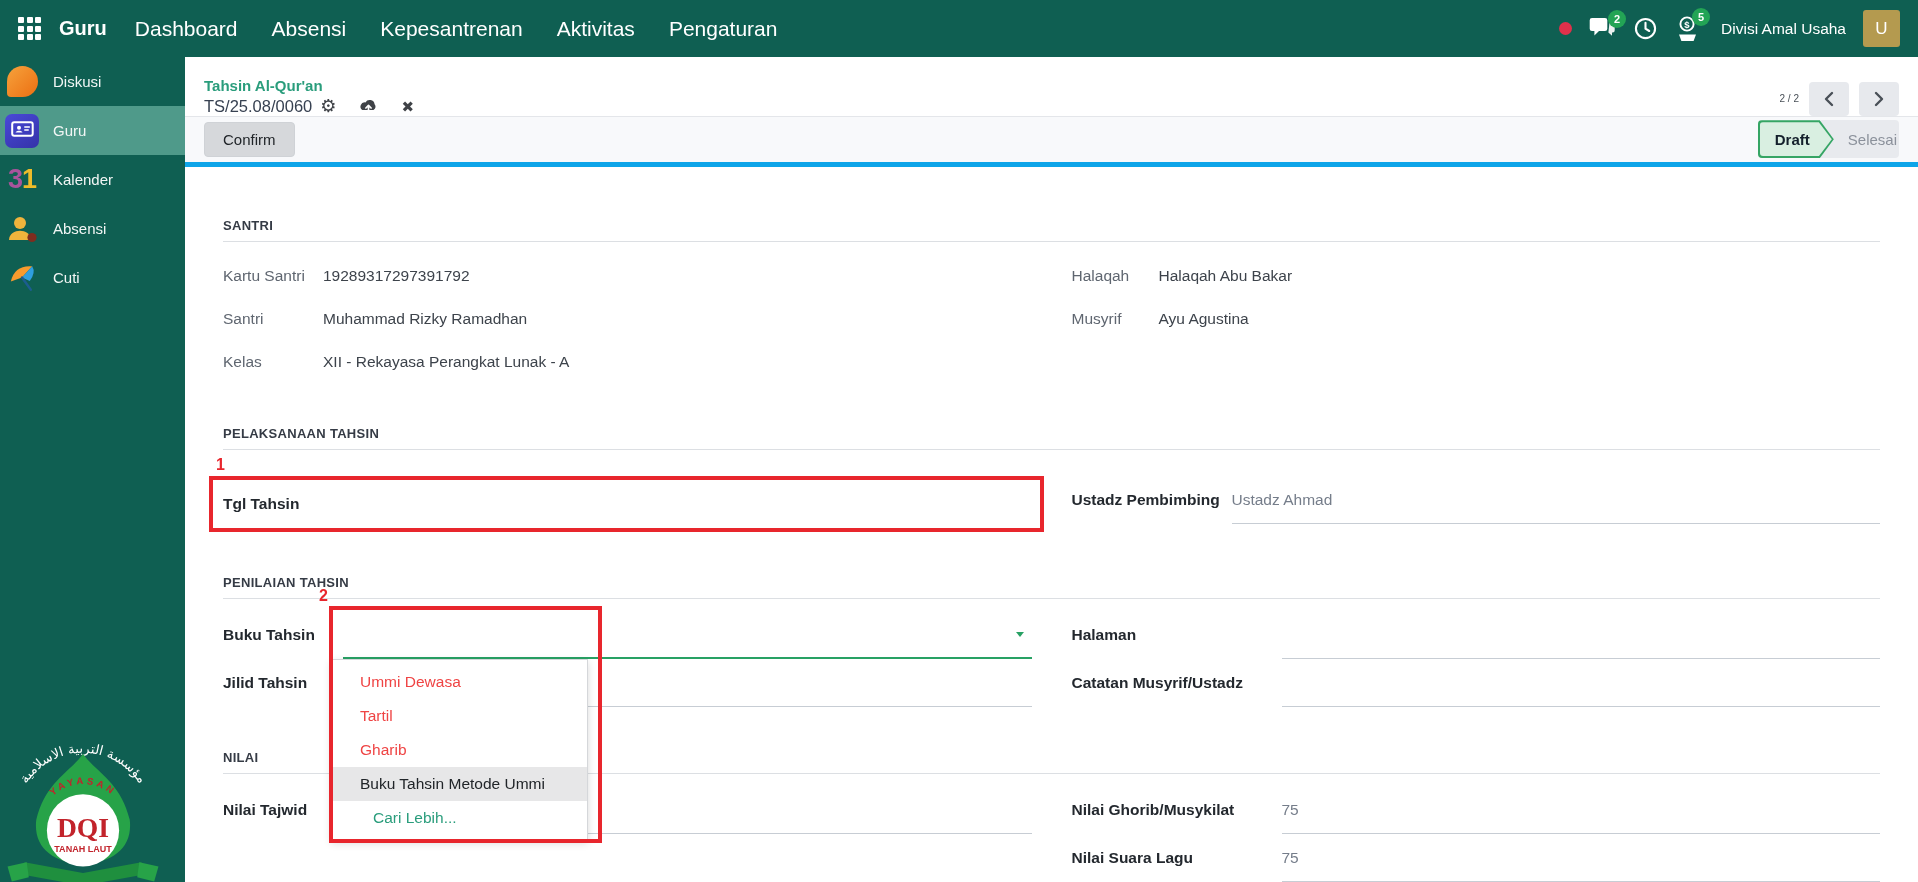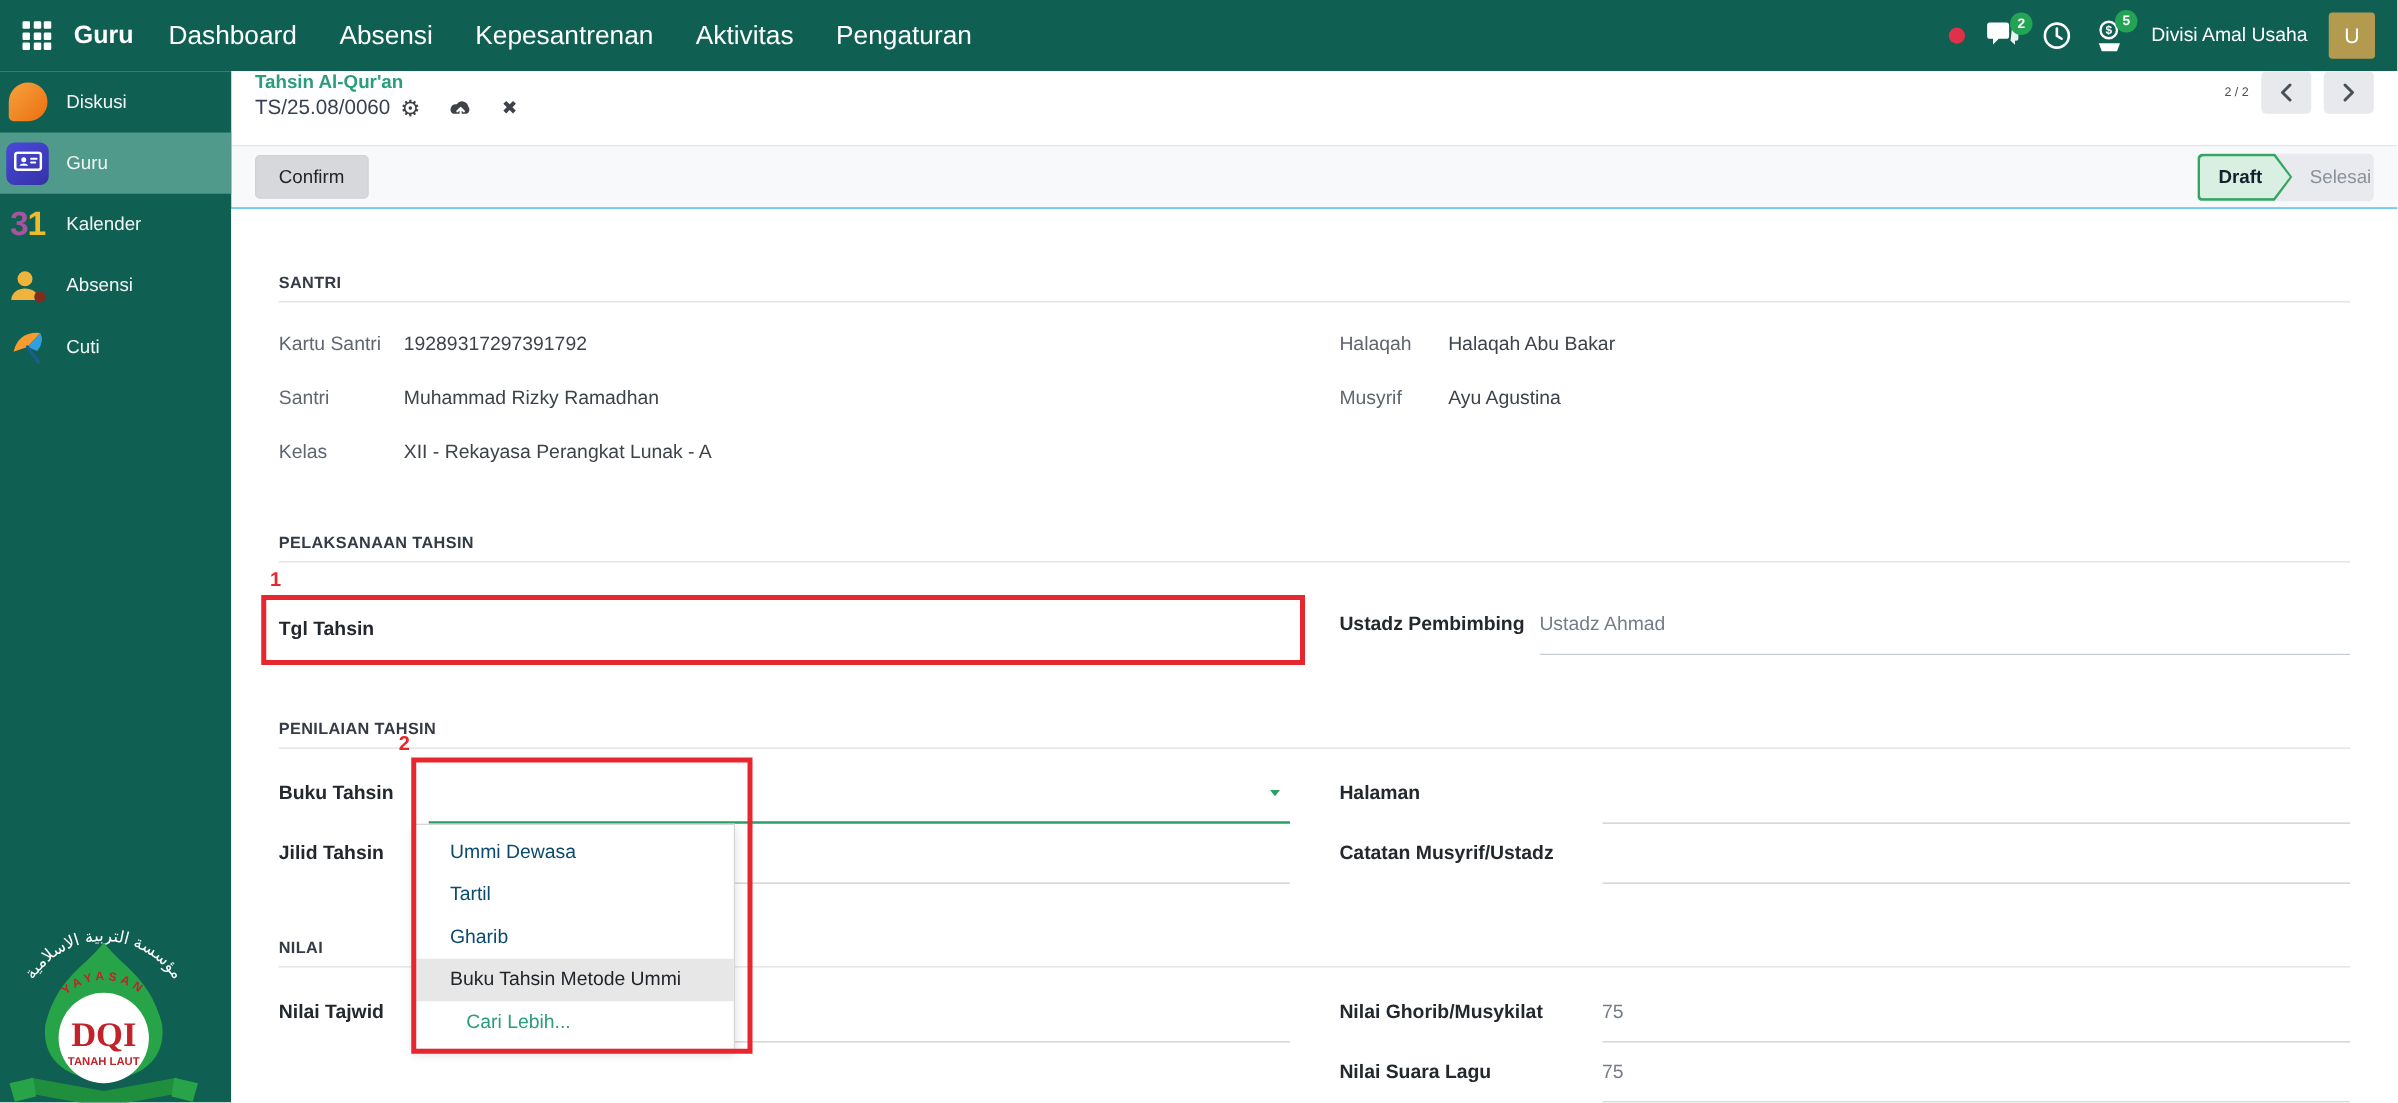--- a/index.html
+++ b/index.html
@@ -42,33 +42,33 @@
   .ico-diskusi{width:31px;height:31px;border-radius:50% 50% 50% 4px;background:linear-gradient(135deg,#f6a23c,#ec6f12);}
   .ico-guru{width:34px;height:34px;border-radius:7px;background:linear-gradient(145deg,#4a49d8,#3432a8);display:flex;align-items:center;justify-content:center;}
   .ico-cal{font-size:27px;font-weight:bold;letter-spacing:-1px;}
   .ico-cal .c3{color:#a8549c;}
   .ico-cal .c1{color:#eebc2a;}
   .sidebar-logo{position:absolute;left:3px;bottom:-10px;width:160px;}
 
   .main{flex:1;display:flex;flex-direction:column;background:#fff;min-width:0;}
 
   
-  .bc-bar{height:75px;background:#fff;display:flex;align-items:flex-start;padding:0 19px;}
+  .bc-bar{height:75px;background:#fff;display:flex;align-items:flex-end;padding:0 19px;}
   .bc-left{display:flex;flex-direction:column;gap:3px;}
   .bc-title{color:var(--link-green);font-weight:bold;font-size:15px;cursor:pointer;}
   .bc-rec-row{display:flex;align-items:center;gap:8px;font-size:16.5px;color:#374151;}
   .bc-ico{color:#3f4247;cursor:pointer;display:flex;align-items:center;}
   .gear-glyph{font-size:18px;line-height:1;}
   .x-glyph{font-size:15px;line-height:1;}
   .bc-right{margin-left:auto;display:flex;align-items:center;gap:10px;}
   .pager-val{font-size:10px;color:#495057;cursor:pointer;}
   .pager-btn{width:40px;height:34px;background:#e7e9ed;border:none;border-radius:4px;display:flex;align-items:center;justify-content:center;cursor:pointer;}
 
   
-  .ctrl{height:64px;background:#f8f9fb;border-top:1px solid #e4e6ea;border-bottom:1px solid #0ea5e9;
+  .ctrl{height:64px;background:#f8f9fb;border-top:1px solid #e4e6ea;border-bottom:5px solid #0ea5e9;
         display:flex;align-items:center;padding:0 19px;}
   .btn-confirm{background:#d6d8db;border:1px solid #cfd2d6;border-radius:4px;padding:8px 18px;font-size:15px;
                color:#212529;font-family:inherit;cursor:pointer;}
   .statusbar{margin-left:auto;display:flex;align-items:stretch;height:38px;font-size:15px;border-radius:4px;}
   .st-draft-outer{position:relative;z-index:2;background:var(--status-draft-border);
                   clip-path:polygon(0 0,calc(100% - 14px) 0,100% 50%,calc(100% - 14px) 100%,0 100%);
                   border-radius:4px 0 0 4px;padding:2px;margin-right:-13px;cursor:pointer;}
   .st-draft-inner{height:100%;display:flex;align-items:center;background:var(--status-draft-bg);color:#14202c;font-weight:bold;
                   clip-path:polygon(0 0,calc(100% - 13px) 0,100% 50%,calc(100% - 13px) 100%,0 100%);
                   border-radius:3px 0 0 3px;padding:0 22px 0 15px;}
@@ -96,21 +96,21 @@
   
   .red-box-1{position:relative;border:4px solid var(--annotation-red);margin:14px -12px 0 -14px;padding:0 10px;}
   .ann-num{position:absolute;color:var(--annotation-red);font-weight:bold;font-size:16px;}
   .num1{top:-24px;left:3px;}
   .red-box-2{position:absolute;left:-14px;top:-5px;width:273px;height:237px;border:4px solid var(--annotation-red);z-index:30;pointer-events:none;}
   .num2{top:-23px;left:-14px;}
 
   
   .dropdown{position:absolute;left:-12px;top:calc(100% + 2px);width:257px;background:#fff;border:1px solid #d5d7da;
             box-shadow:0 3px 8px rgba(0,0,0,.15);z-index:20;padding:5px 0;font-size:15.5px;}
-  .dd-item{height:34px;display:flex;align-items:center;padding-left:28px;color:#0c4a6e;cursor:pointer;white-space:nowrap;}
+  .dd-item{height:34px;display:flex;align-items:center;padding-left:28px;color:#ef4444;cursor:pointer;white-space:nowrap;}
   .dd-item.hl{background:#e7e7e8;color:#212529;}
   .dd-more{height:33px;display:flex;align-items:center;padding-left:41px;color:var(--link-green);cursor:pointer;}
 
   
   .logo-dqi{font-family:"Liberation Serif",serif;font-weight:bold;}
 </style>
 </head>
 <body>
 
 <header class="navbar">

